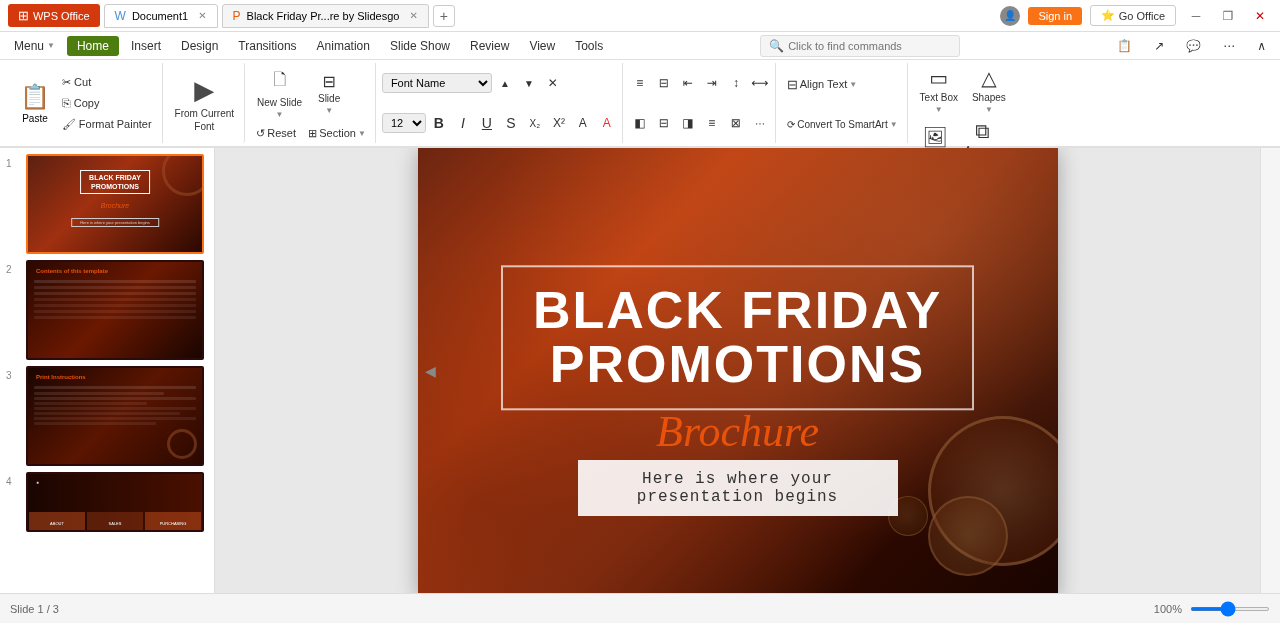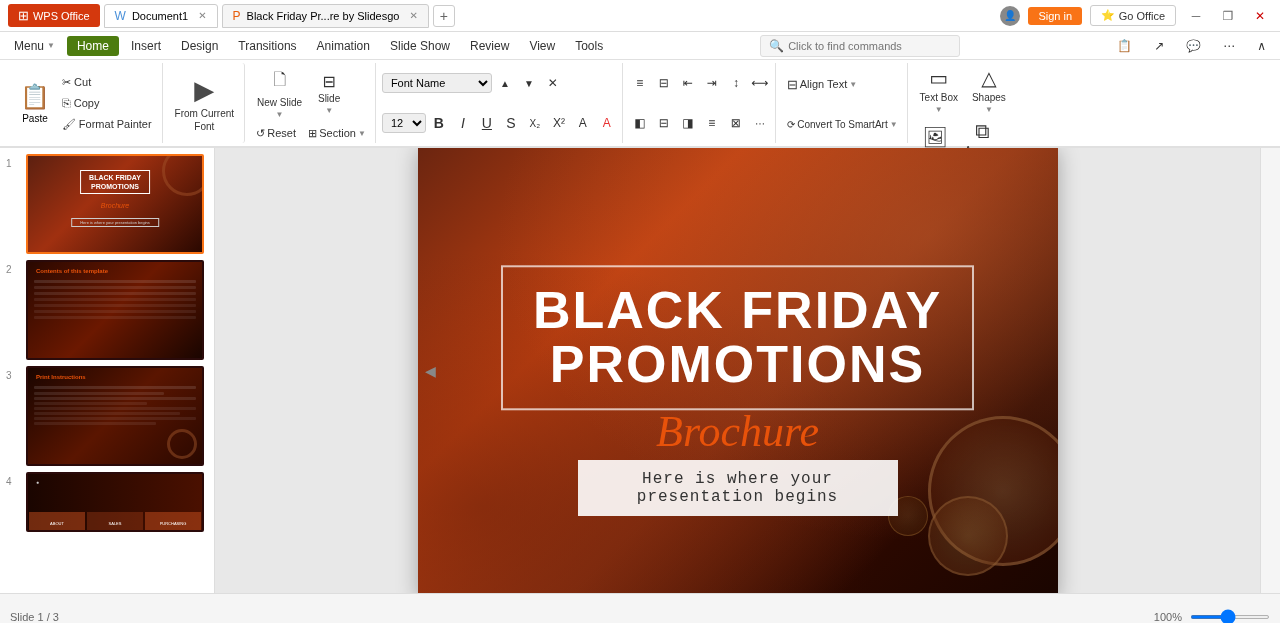--- a/index.html
+++ b/index.html
@@ -94,21 +94,21 @@
     .slide-canvas { flex: 1; display: flex; align-items: center; justify-content: center; background: #e8e8e8; position: relative; overflow: hidden; }
     .main-slide {
       width: 640px; height: 450px; background: #3d1a0a; position: relative; overflow: hidden;
       box-shadow: 0 4px 20px rgba(0,0,0,0.3);
     }
 
     
     .right-panel { width: 20px; background: #f5f5f5; border-left: 1px solid #ddd; }
 
     
-    .bottom-bar { height: 30px; background: #f5f5f5; border-top: 1px solid #ddd; display: flex; align-items: flex-end; padding: 0 10px; font-size: 11px; color: #666; }
+    .bottom-bar { height: 30px; background: #f5f5f5; border-top: 1px solid #ddd; display: flex; align-items: center; padding: 0 10px; font-size: 11px; color: #666; }
 
     
     .slide-title-main { color: #fff; font-size: 52px; font-weight: 900; text-align: center; font-family: 'Arial Black', Arial, sans-serif; line-height: 1.05; text-transform: uppercase; letter-spacing: 2px; }
     .slide-brochure { color: #e8520a; font-size: 44px; font-style: italic; text-align: center; font-family: 'Georgia', serif; margin-top: -4px; }
     .slide-subtitle { background: rgba(255,255,255,0.9); color: #333; padding: 10px 30px; font-family: 'Courier New', monospace; font-size: 16px; text-align: center; letter-spacing: 1px; }
     .slide-content-center { position: absolute; top: 50%; left: 50%; transform: translate(-50%, -55%); text-align: center; width: 80%; }
     .slide-subtitle-wrap { position: absolute; bottom: 80px; left: 50%; transform: translateX(-50%); }
 
     
     .watermark { position: absolute; bottom: 10px; left: 0; right: 0; text-align: center; color: #e8520a; font-size: 22px; font-weight: bold; opacity: 0.6; letter-spacing: 2px; }

